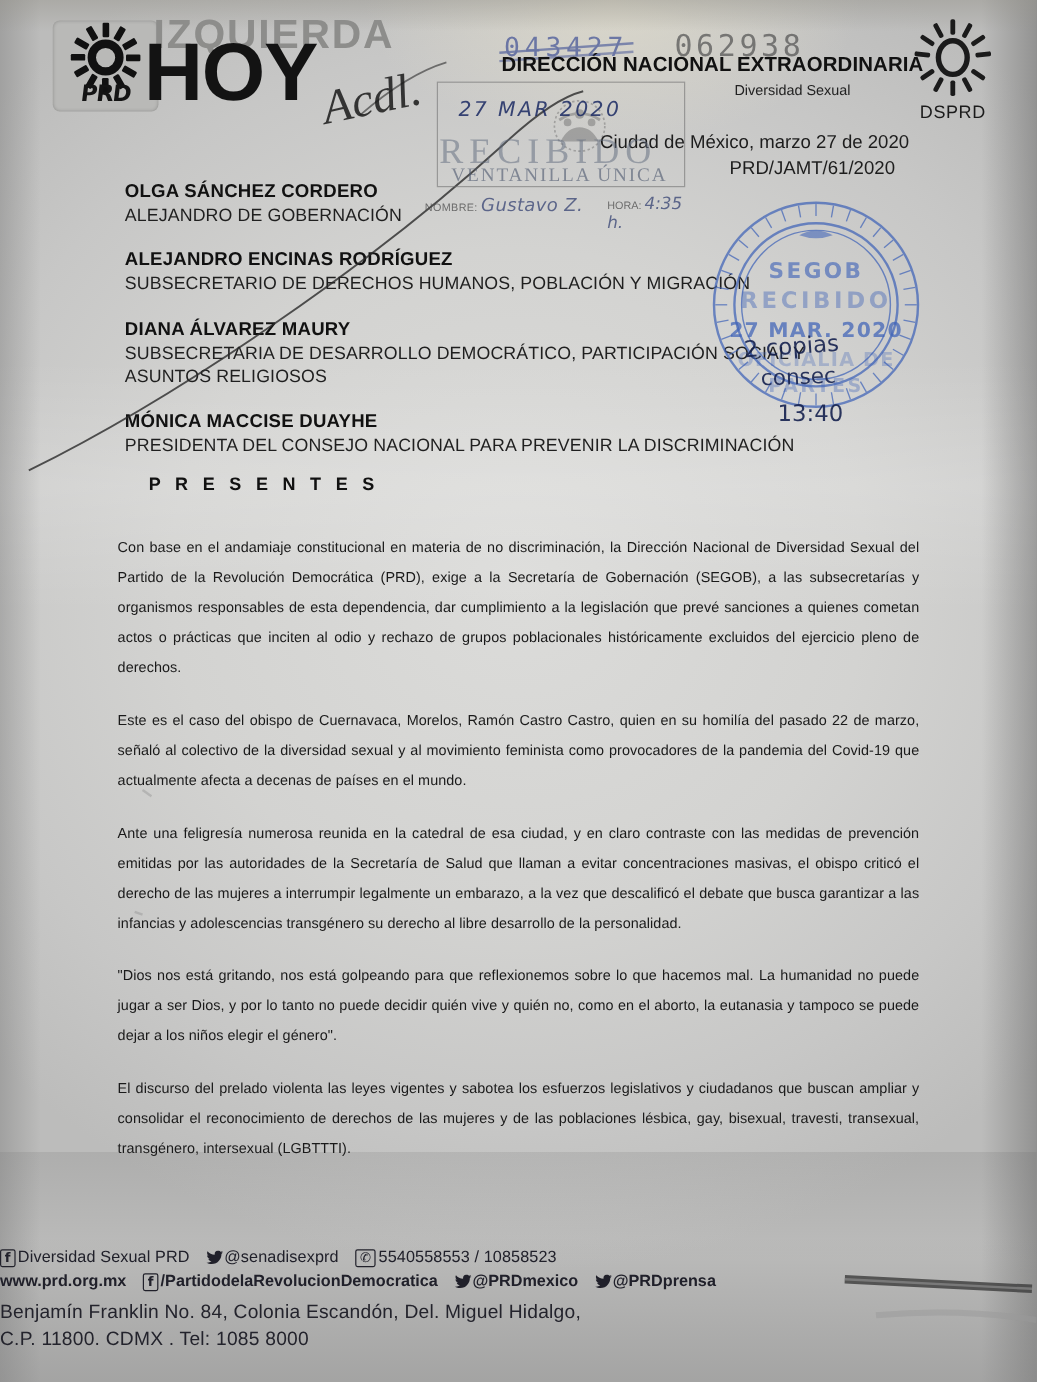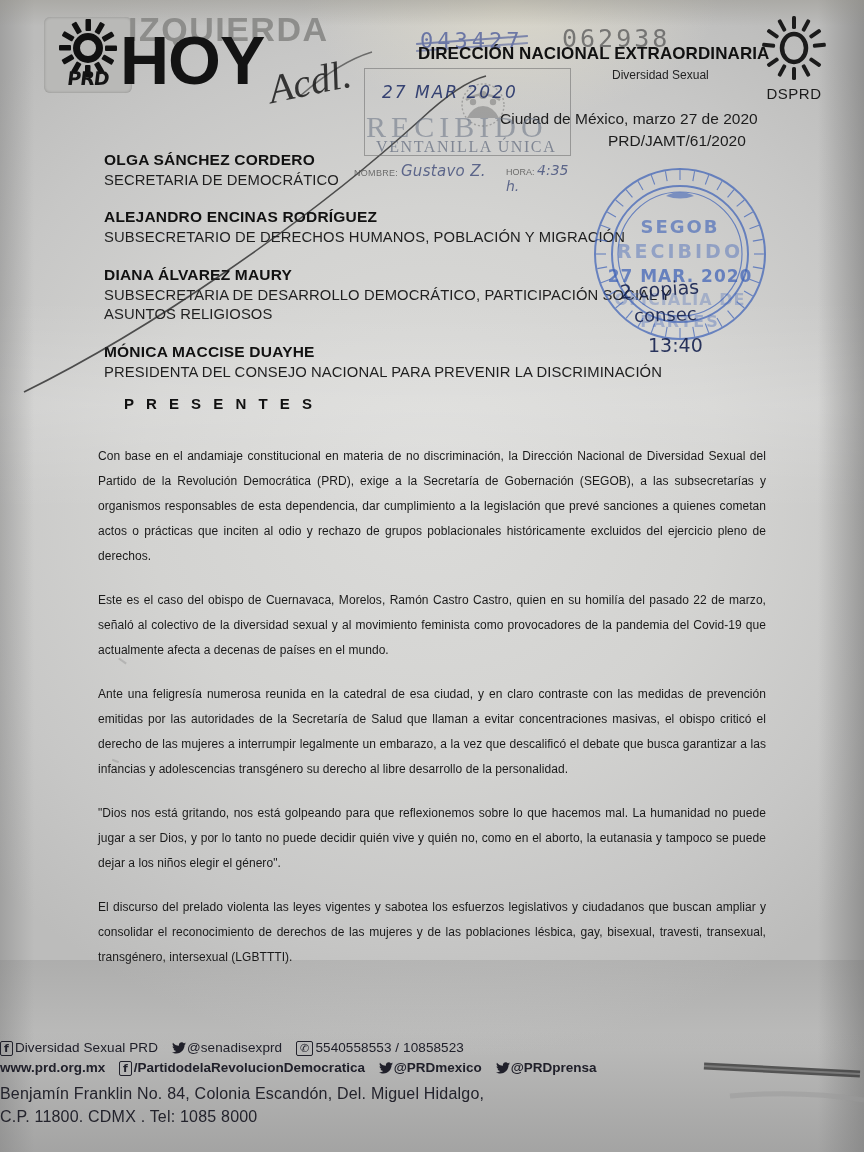--- a/index.html
+++ b/index.html
@@ -218,21 +218,21 @@
     <path d="M9 36 q6 -12 16 -12 q10 0 16 12 z" fill="#6a6a6a"></path>
     <path d="M8 18 q17 -11 34 0" fill="none" stroke="#6a6a6a" stroke-width="2.4"></path>
   </svg>
 
   <div class="hdr-city">Ciudad de México, marzo 27 de 2020</div>
   <div class="hdr-ref">PRD/JAMT/61/2020</div>
 
   <div class="addr">
     <div class="addr-group">
       <div class="addr-name">OLGA SÁNCHEZ CORDERO</div>
-      <div class="addr-role">SECRETARIA DE DEMOCRÁTICO</div>
+      <div class="addr-role">ALEJANDRO DE GOBERNACIÓN</div>
     </div>
     <div class="addr-group">
       <div class="addr-name">ALEJANDRO ENCINAS RODRÍGUEZ</div>
       <div class="addr-role">SUBSECRETARIO DE DERECHOS HUMANOS, POBLACIÓN Y MIGRACIÓN</div>
     </div>
     <div class="addr-group">
       <div class="addr-name">DIANA ÁLVAREZ MAURY</div>
       <div class="addr-role">SUBSECRETARIA DE DESARROLLO DEMOCRÁTICO, PARTICIPACIÓN SOCIAL Y ASUNTOS RELIGIOSOS</div>
     </div>
     <div class="addr-group">

